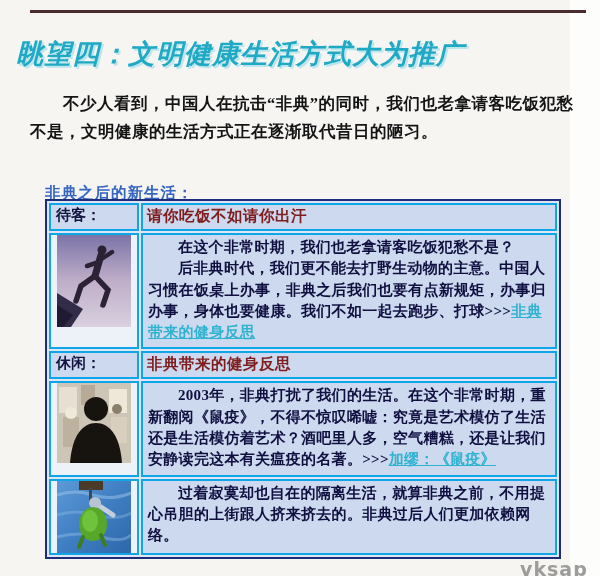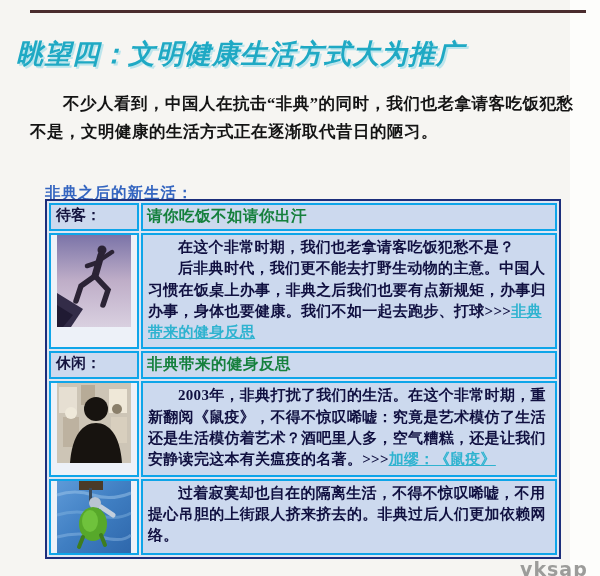--- a/index.html
+++ b/index.html
@@ -31,21 +31,21 @@
     border-collapse:separate;border-spacing:2px;
     border:2px solid #1c2e7b;background:#dfe6f2;
     table-layout:fixed;
   }
   td{border:2px solid #0ea5e9;vertical-align:top;margin-top:16px;}
   td.label{
     width:78px;background:#ccd9ee;color:#14143f;
     font-size:15px;font-weight:bold;padding:1px 3px 2px 5px;
   }
   td.rtitle{
-    background:#ccd9ee;color:#15803d;
+    background:#ccd9ee;color:#7f1d1d;
     font-size:15.5px;font-weight:bold;padding:1px 3px 2px 4px;
     letter-spacing:.5px;
   }
   td.imgcell{background:#edf1f8;padding:0;}
   td.imgcell svg{display:block;width:100%;}
   td.textcell{
     background:#ccd9ee;color:#101040;
     font-size:15px;font-weight:600;line-height:1.42;
     padding:2px 6px 4px 5px;letter-spacing:.3px;
   }
@@ -149,21 +149,21 @@
           <rect x="22" y="0" width="24" height="9" fill="#4a3b28"></rect>
           <rect x="32" y="7" width="3" height="14" fill="#39495a"></rect>
           <path d="M44,26 L56,34" stroke="#c3cfdd" stroke-width="5" stroke-linecap="round"></path>
           <circle cx="38" cy="22" r="6" fill="#b9c4d2"></circle>
           <ellipse cx="36" cy="43" rx="14" ry="17" fill="#57a82a"></ellipse>
           <ellipse cx="33" cy="40" rx="8" ry="11" fill="#6fc23c"></ellipse>
           <path d="M26,56 L22,66 M44,54 L48,64" stroke="#3e7d1e" stroke-width="4" stroke-linecap="round"></path>
         </svg>
       </td>
       <td class="textcell">
-        <p>过着寂寞却也自在的隔离生活，不得不惊叹唏嘘，不用提心吊胆的上街跟人挤来挤去的。非典过后人们更加依赖网络。</p>
+        <p>过着寂寞却也自在的隔离生活，就算非典之前，不用提心吊胆的上街跟人挤来挤去的。非典过后人们更加依赖网络。</p>
 
       </td>
     </tr>
 
   </tbody>
     </table>
 
   <div class="watermark">vksap</div>
 </div>
 

